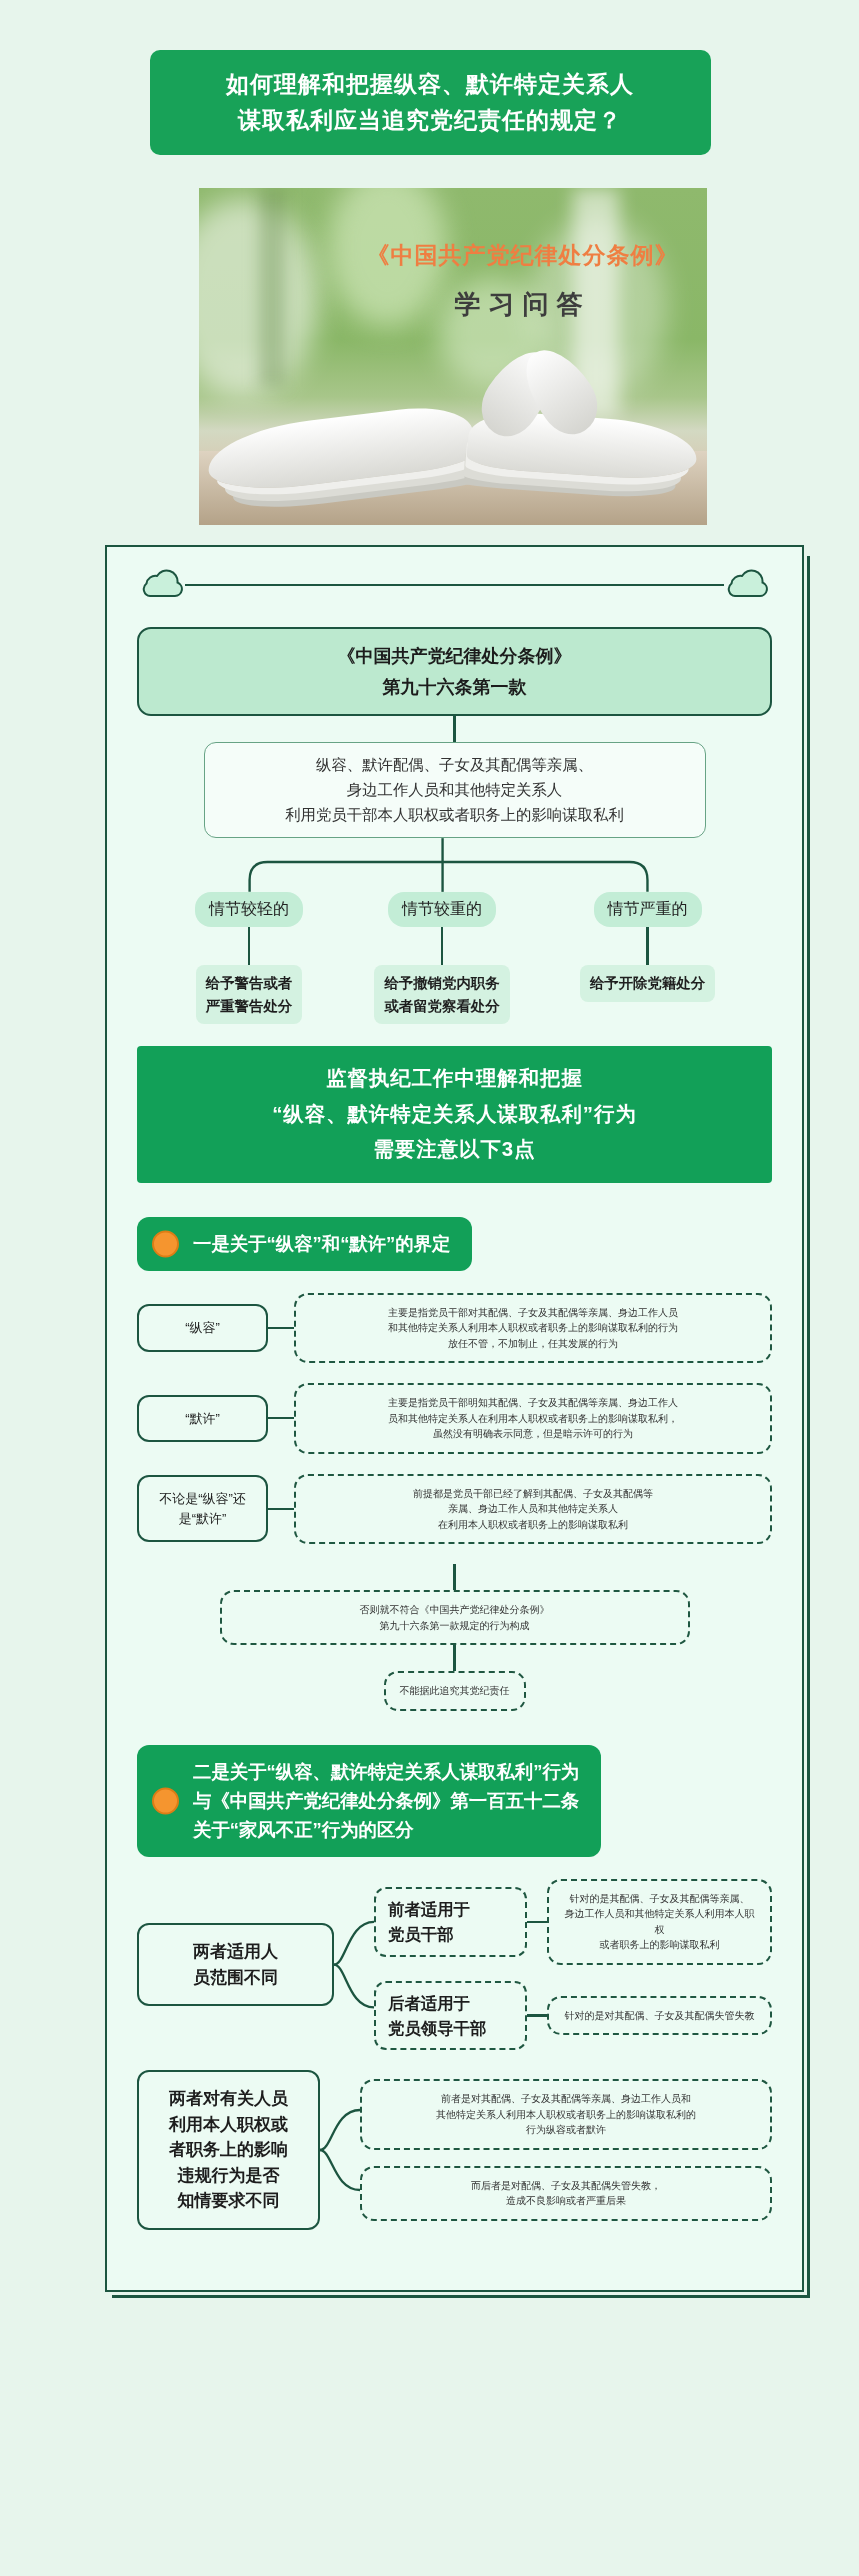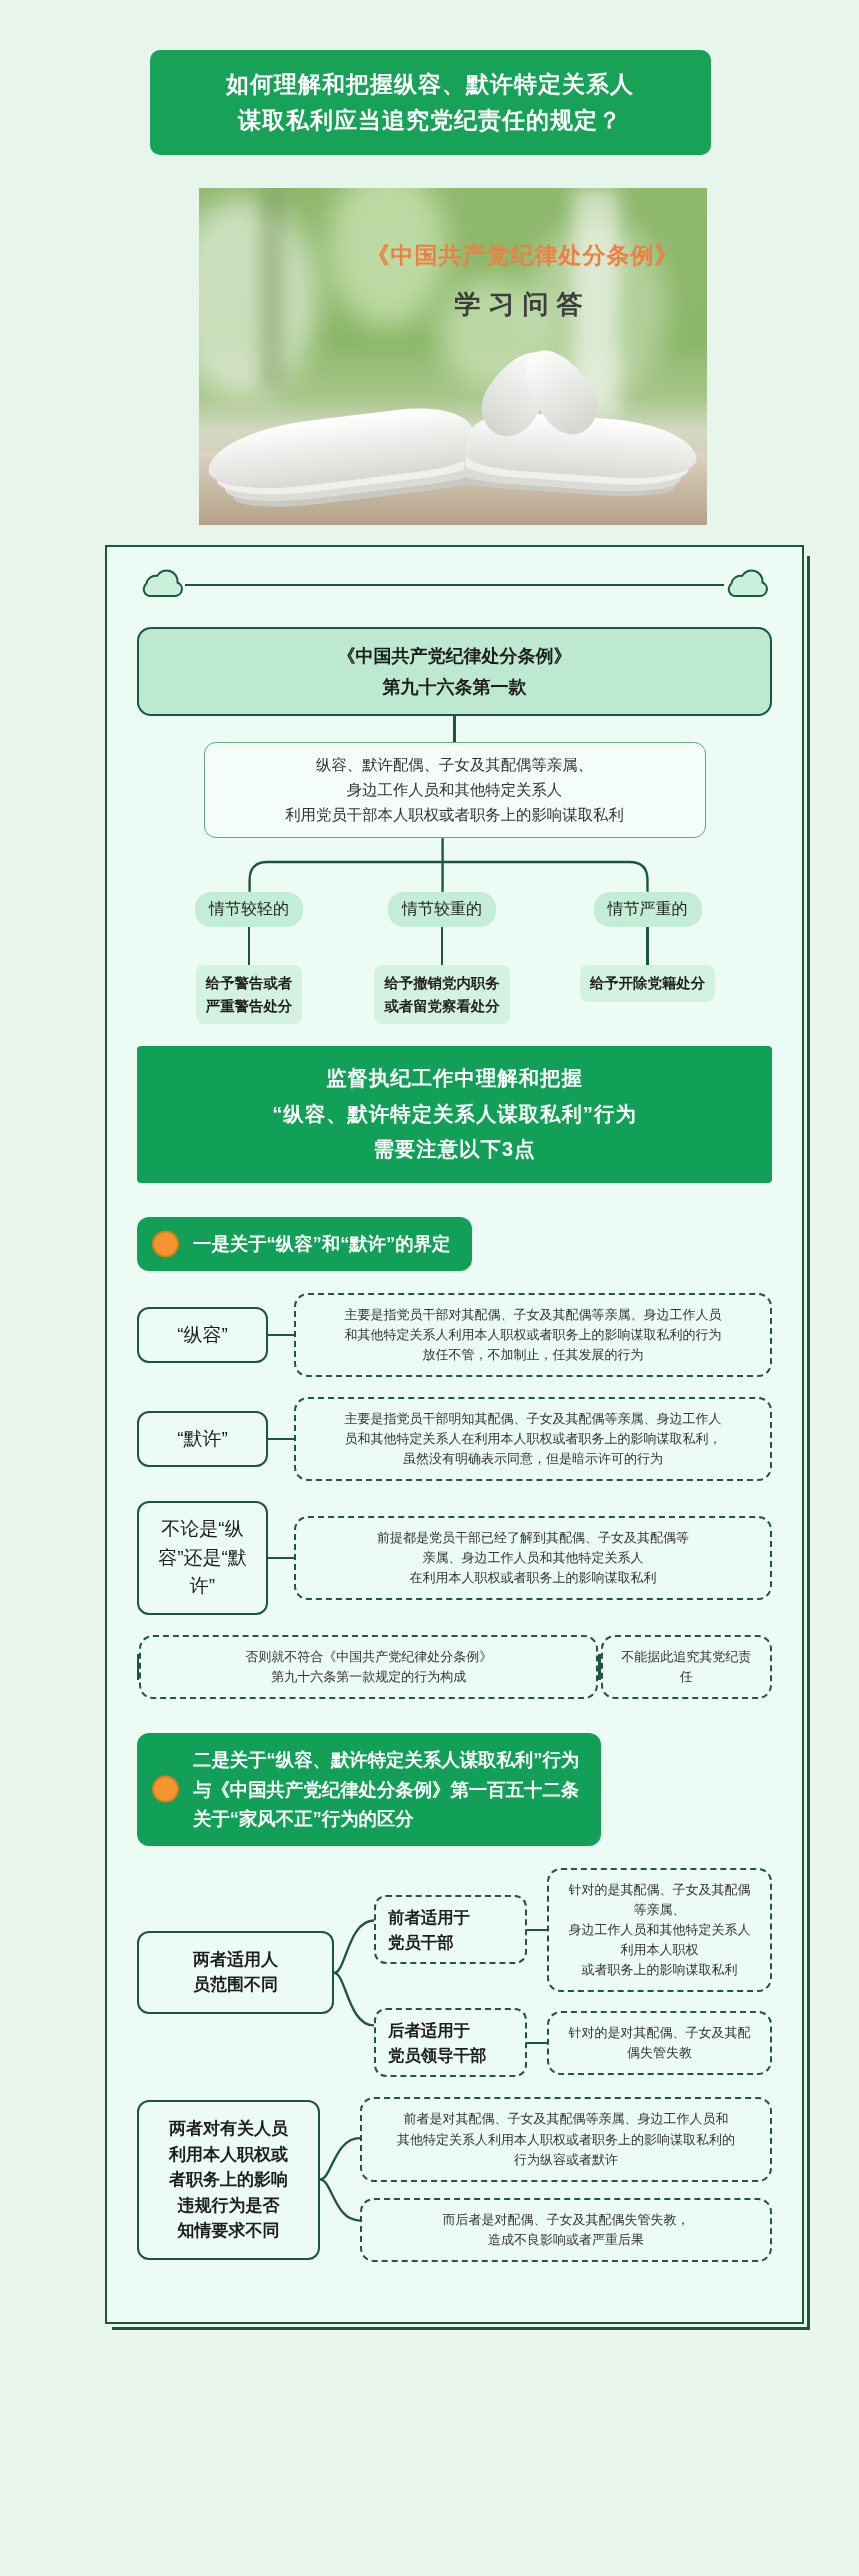--- a/index.html
+++ b/index.html
@@ -87,29 +87,29 @@
     position:relative;display:table;margin:34px 0 22px;background:#12a058;color:#fff;
     border-radius:12px;padding:12px 22px 12px 56px;font-size:18.4px;font-weight:700;line-height:1.6;
   }
   .bullet{position:absolute;left:15px;top:50%;transform:translateY(-50%);
     width:23px;height:23px;border-radius:50%;background:#f5952f;border:2.5px solid #dd7d15;}
   
   .row{display:flex;align-items:center;margin-bottom:20px;}
   .hline{flex:none;height:2.2px;background:#1c5540;width:26px;}
   .labelbox{
     flex:none;border:2.2px solid #1c5540;border-radius:12px;background:transparent;
-    padding:12px 8px;text-align:center;font-size:19px;line-height:1.5;color:#1d1d1d;
+    padding:12px 8px;text-align:center;font-size:13px;line-height:1.5;color:#1d1d1d;
   }
   .labelbox.w1{width:111px;}
   .dashed{
     border:2.2px dashed #1f5741;border-radius:14px;padding:10px 14px;
-    text-align:center;font-size:13px;line-height:1.55;color:#333;
+    text-align:center;font-size:10px;line-height:1.55;color:#333;
   }
   .row .dashed.grow{flex:1;}
-  .chain{display:flex;flex-direction:row;align-items:center;margin:2px 0 6px;}
+  .chain{display:flex;flex-direction:column;align-items:center;margin:2px 0 6px;}
   .chain .dashed.big{width:438px;}
   
   .split{flex:none;width:40px;align-self:stretch;min-height:149px;}
   .subcol{flex:1;display:flex;flex-direction:column;gap:16px;justify-content:center;}
   .subrow{display:flex;align-items:center;}
   .midbox{flex:none;border:2.2px dashed #1f5741;border-radius:12px;padding:8px 12px;
     width:125px;font-size:16.4px;font-weight:700;line-height:1.5;color:#1d1d1d;text-align:left;}
   .subrow .hline{width:20px;}
   .subrow .dashed{flex:1;}
   .labelbox.w2{width:145px;font-weight:700;font-size:17px;padding:14px 24px;}

